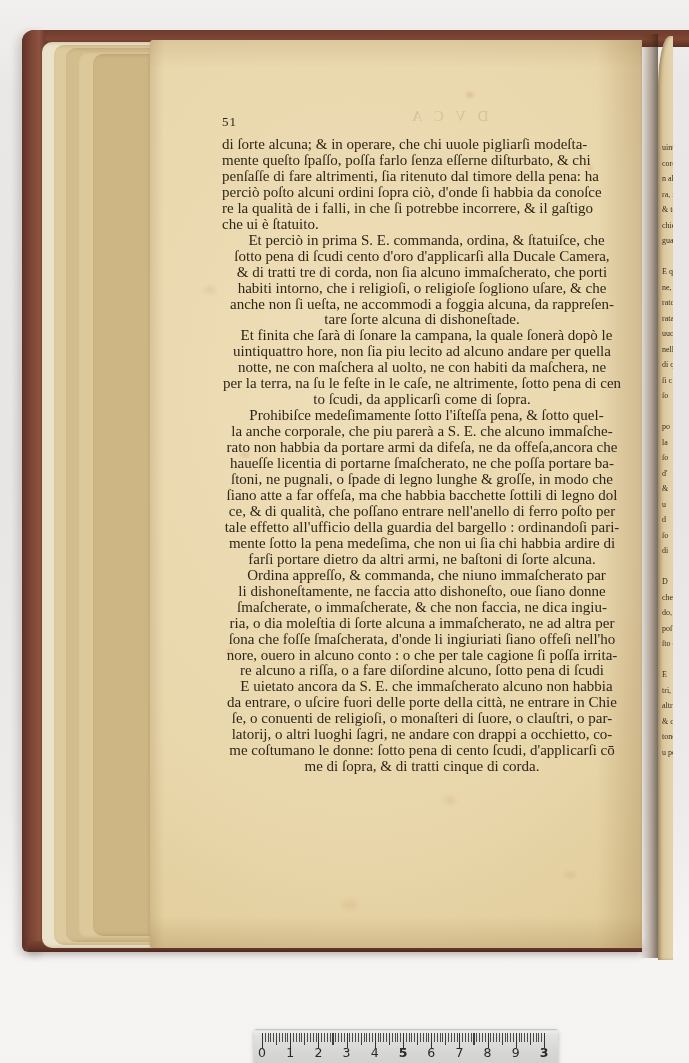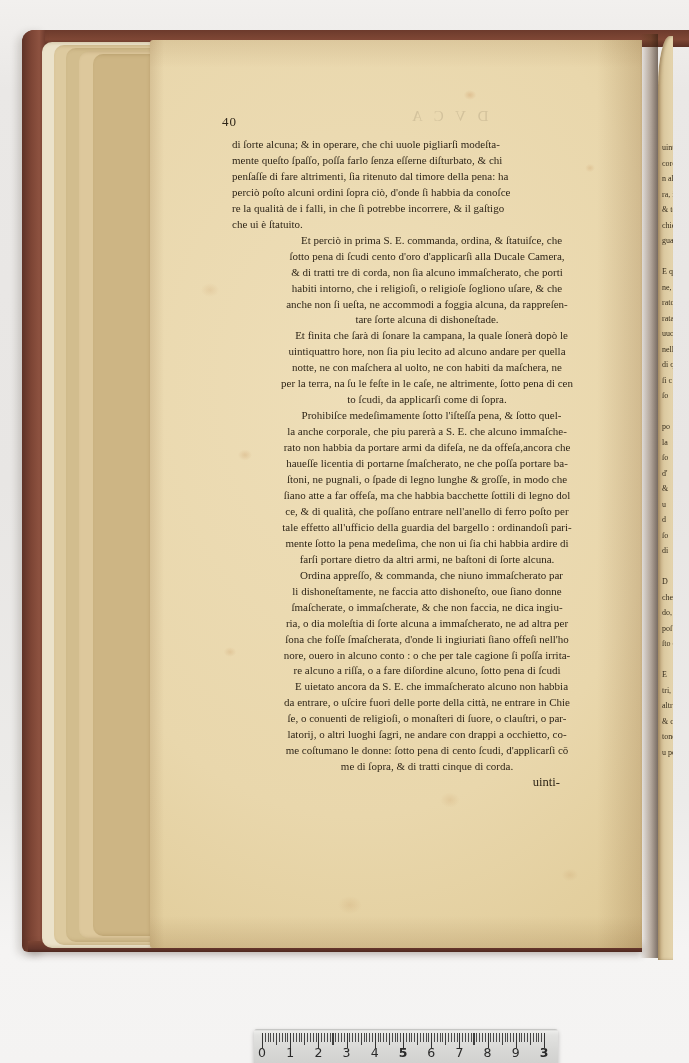--- a/index.html
+++ b/index.html
@@ -74,21 +74,21 @@
   .pageno { position:absolute; left:72px; top:74px; font-size:13px; letter-spacing:1px; }
   .running-header {
     position:absolute; left:80px; top:71px; width:400px;
     text-align:center; font-size:15.5px; letter-spacing:3px;
   }
   .show-through {
     position:absolute; left:258px; top:68px; transform:scaleX(-1);
     font-size:15px; letter-spacing:4px; opacity:0.13; color:#3a2d1c;
   }
   .body-text { position:absolute; left:72px; top:97px; width:400px; }
-  .para { font-size:11px; line-height:15.95px; white-space:pre;margin-left:10px; }
+  .para { font-size:15px; line-height:15.95px; white-space:pre; }
   .para.indent { text-indent:9px;text-align:center; }
   .catchword { font-size:12.6px; line-height:15.95px; text-align:right; padding-right:62px; }
   
   .ruler {
     position:absolute; left:254px; top:1029px; width:304px; height:40px;
     background:linear-gradient(180deg,#b9b9b7 0px,#ececea 2px,#e2e2e0 6px,#d7d7d5 22px,#cfcfcd 40px);
     border-radius:3px 3px 0 0;
     box-shadow:0 2px 4px rgba(0,0,0,0.25);
   }
   .ticks { position:absolute; left:8px; top:4px; width:284px; }
@@ -110,21 +110,21 @@
   <div class="cover-bottom"></div>
 
   <div class="stack s1"></div>
   <div class="stack s2"></div>
   <div class="stack s3"></div>
   <div class="stack s4"></div>
   <div class="stack s5"></div>
 
   <div class="page">
     <div class="show-through">D V C A</div>
-    <div class="pageno">40</div>
+    <div class="pageno">51</div>
     <div class="body-text">
       <p class="para">di ſorte alcuna; &amp; in operare, che chi uuole pigliarſi modeſta-
 mente queſto ſpaſſo, poſſa farlo ſenza eſſerne diſturbato, &amp; chi
 penſaſſe di fare altrimenti, ſia ritenuto dal timore della pena: ha
 perciò poſto alcuni ordini ſopra ciò, d'onde ſi habbia da conoſce
 re la qualità de i falli, in che ſi potrebbe incorrere, &amp; il gaſtigo
 che ui è ſtatuito.</p>
       <p class="para indent">Et perciò in prima S. E. commanda, ordina, &amp; ſtatuiſce, che
 ſotto pena di ſcudi cento d'oro d'applicarſi alla Ducale Camera,
 &amp; di tratti tre di corda, non ſia alcuno immaſcherato, che porti
@@ -152,21 +152,20 @@
 ria, o dia moleſtia di ſorte alcuna a immaſcherato, ne ad altra per
 ſona che foſſe ſmaſcherata, d'onde li ingiuriati ſiano offeſi nell'ho
 nore, ouero in alcuno conto : o che per tale cagione ſi poſſa irrita-
 re alcuno a riſſa, o a fare diſordine alcuno, ſotto pena di ſcudi</p>
       <p class="para indent">E uietato ancora da S. E. che immaſcherato alcuno non habbia
 da entrare, o uſcire fuori delle porte della città, ne entrare in Chie
 ſe, o conuenti de religioſi, o monaſteri di ſuore, o clauſtri, o par-
 latorij, o altri luoghi ſagri, ne andare con drappi a occhietto, co-
 me coſtumano le donne: ſotto pena di cento ſcudi, d'applicarſi cō
 me di ſopra, &amp; di tratti cinque di corda.</p>
-      <div class="catchword">uinti-</div>
     </div>
   </div>
 
   <div class="gutter"></div>
 
   <div class="right-page">
     <div class="fragments">uinti
 corda
 n alc
 ra, i

